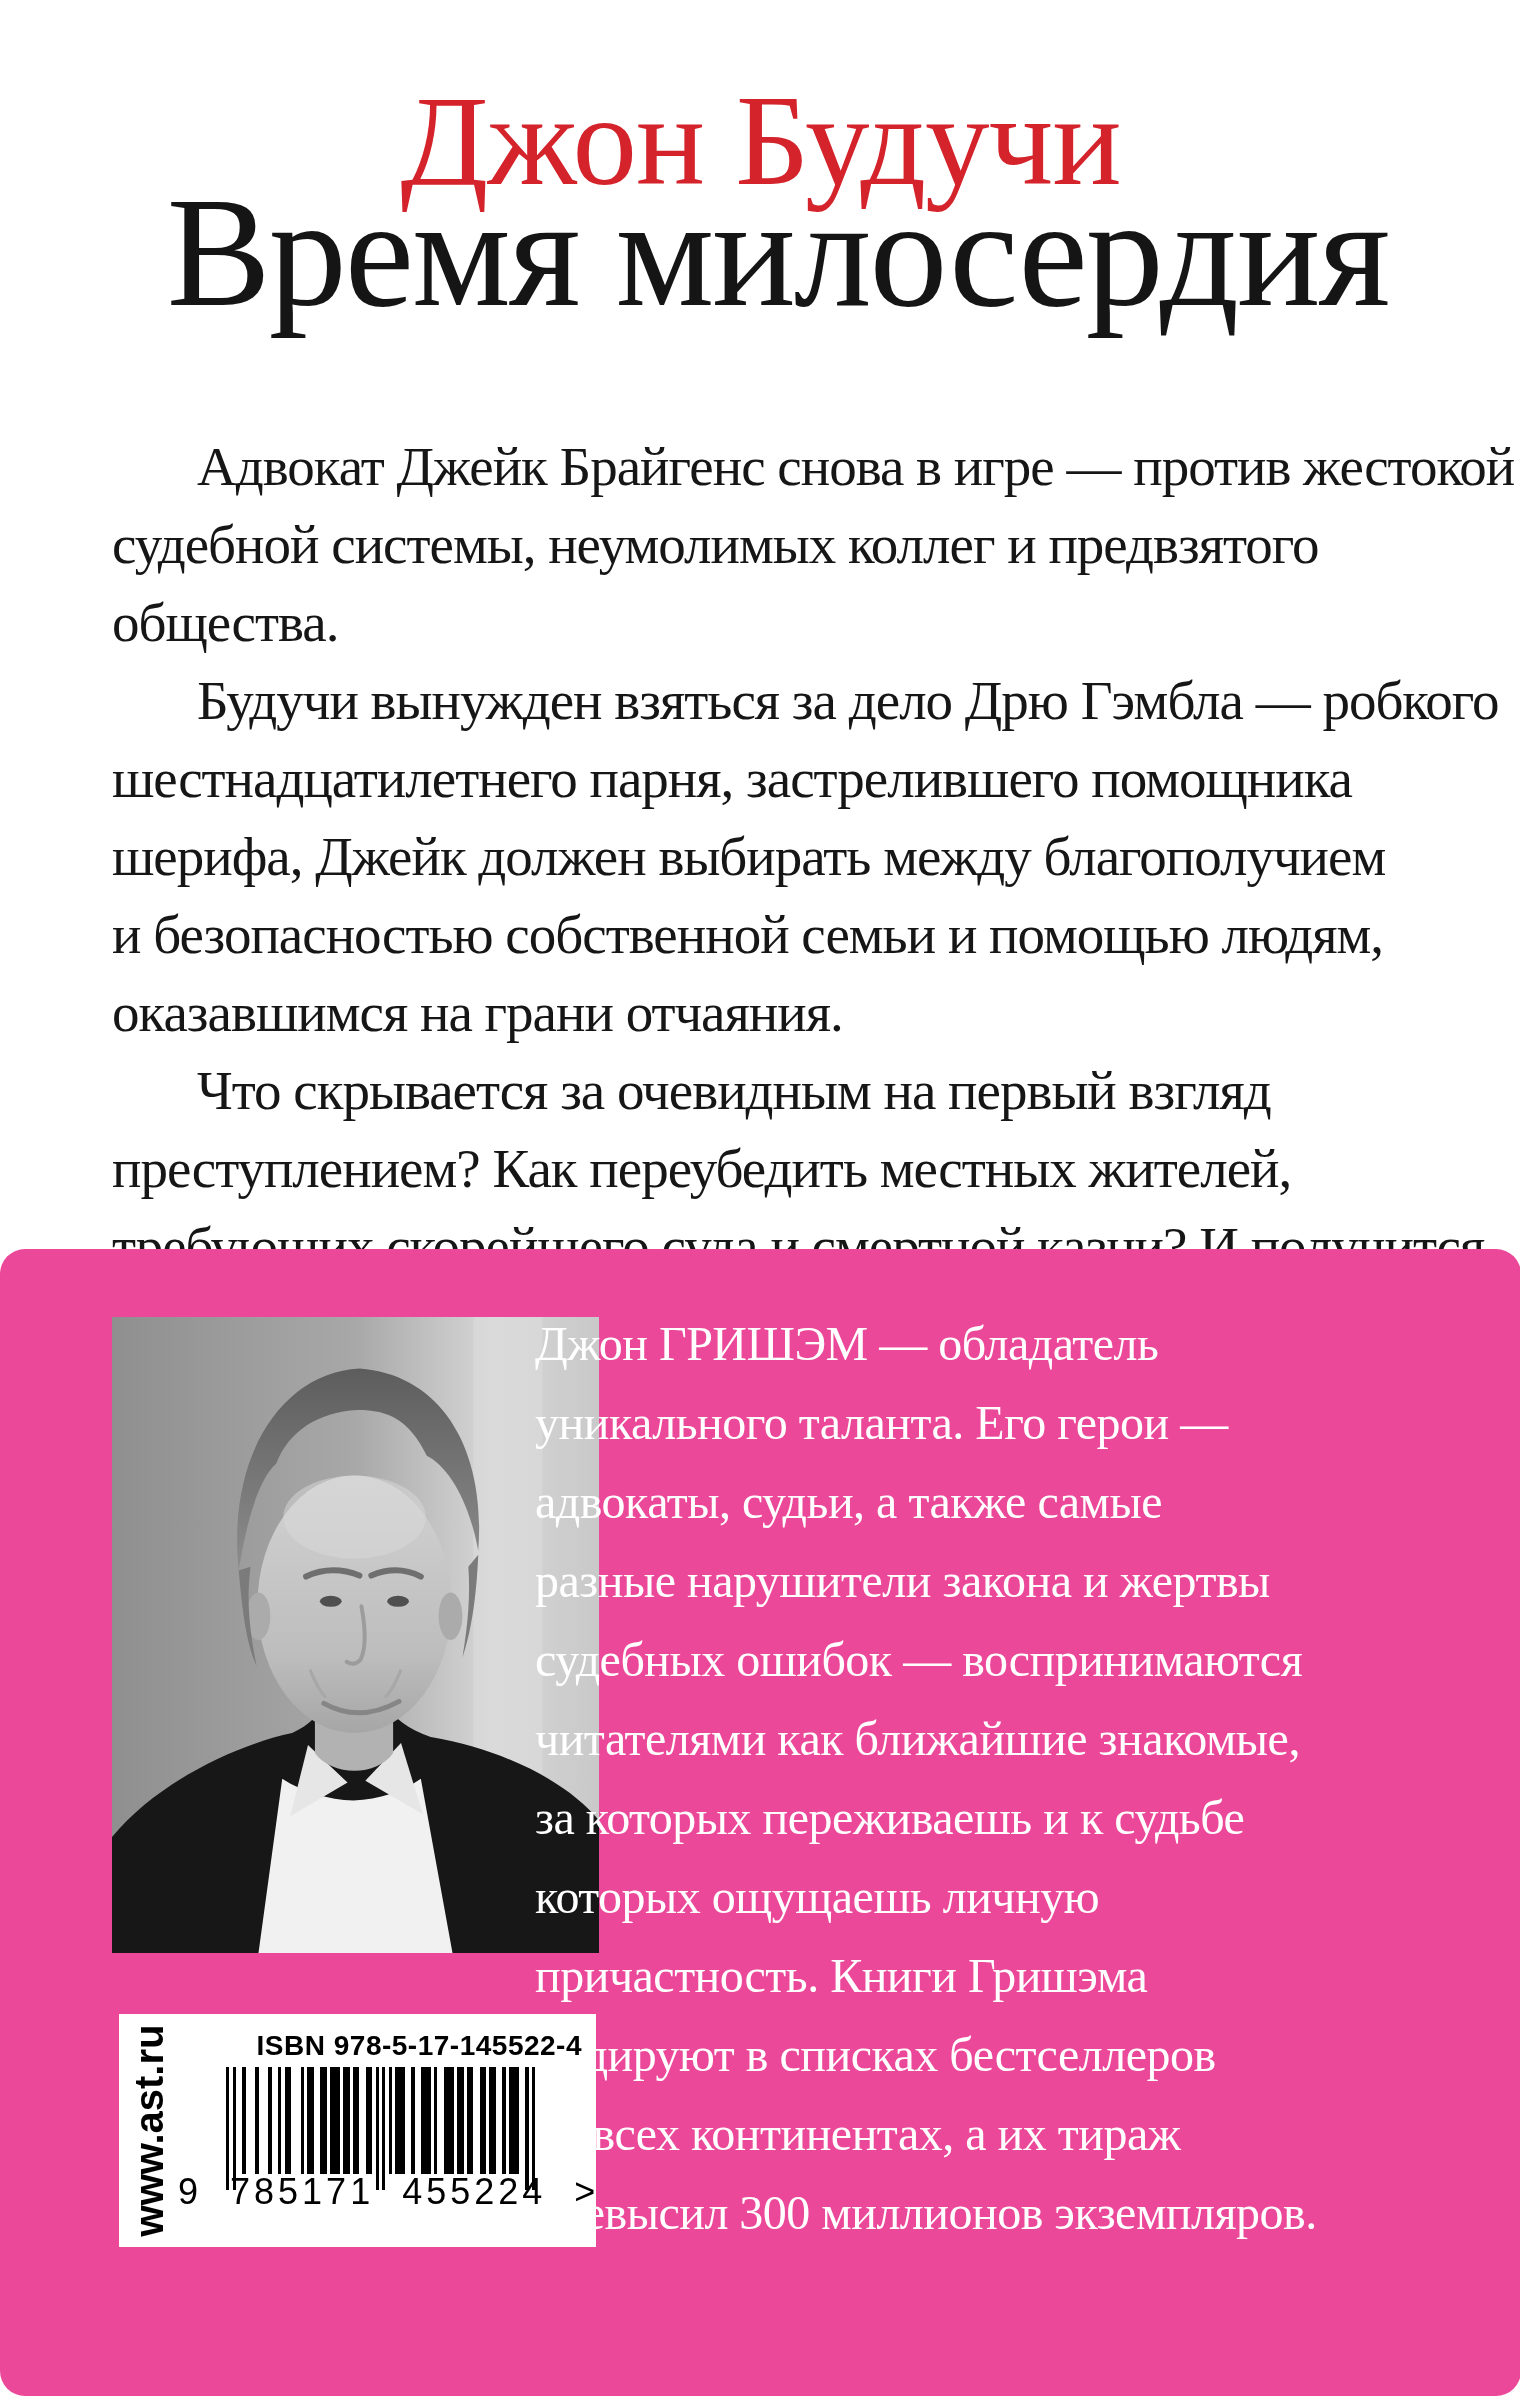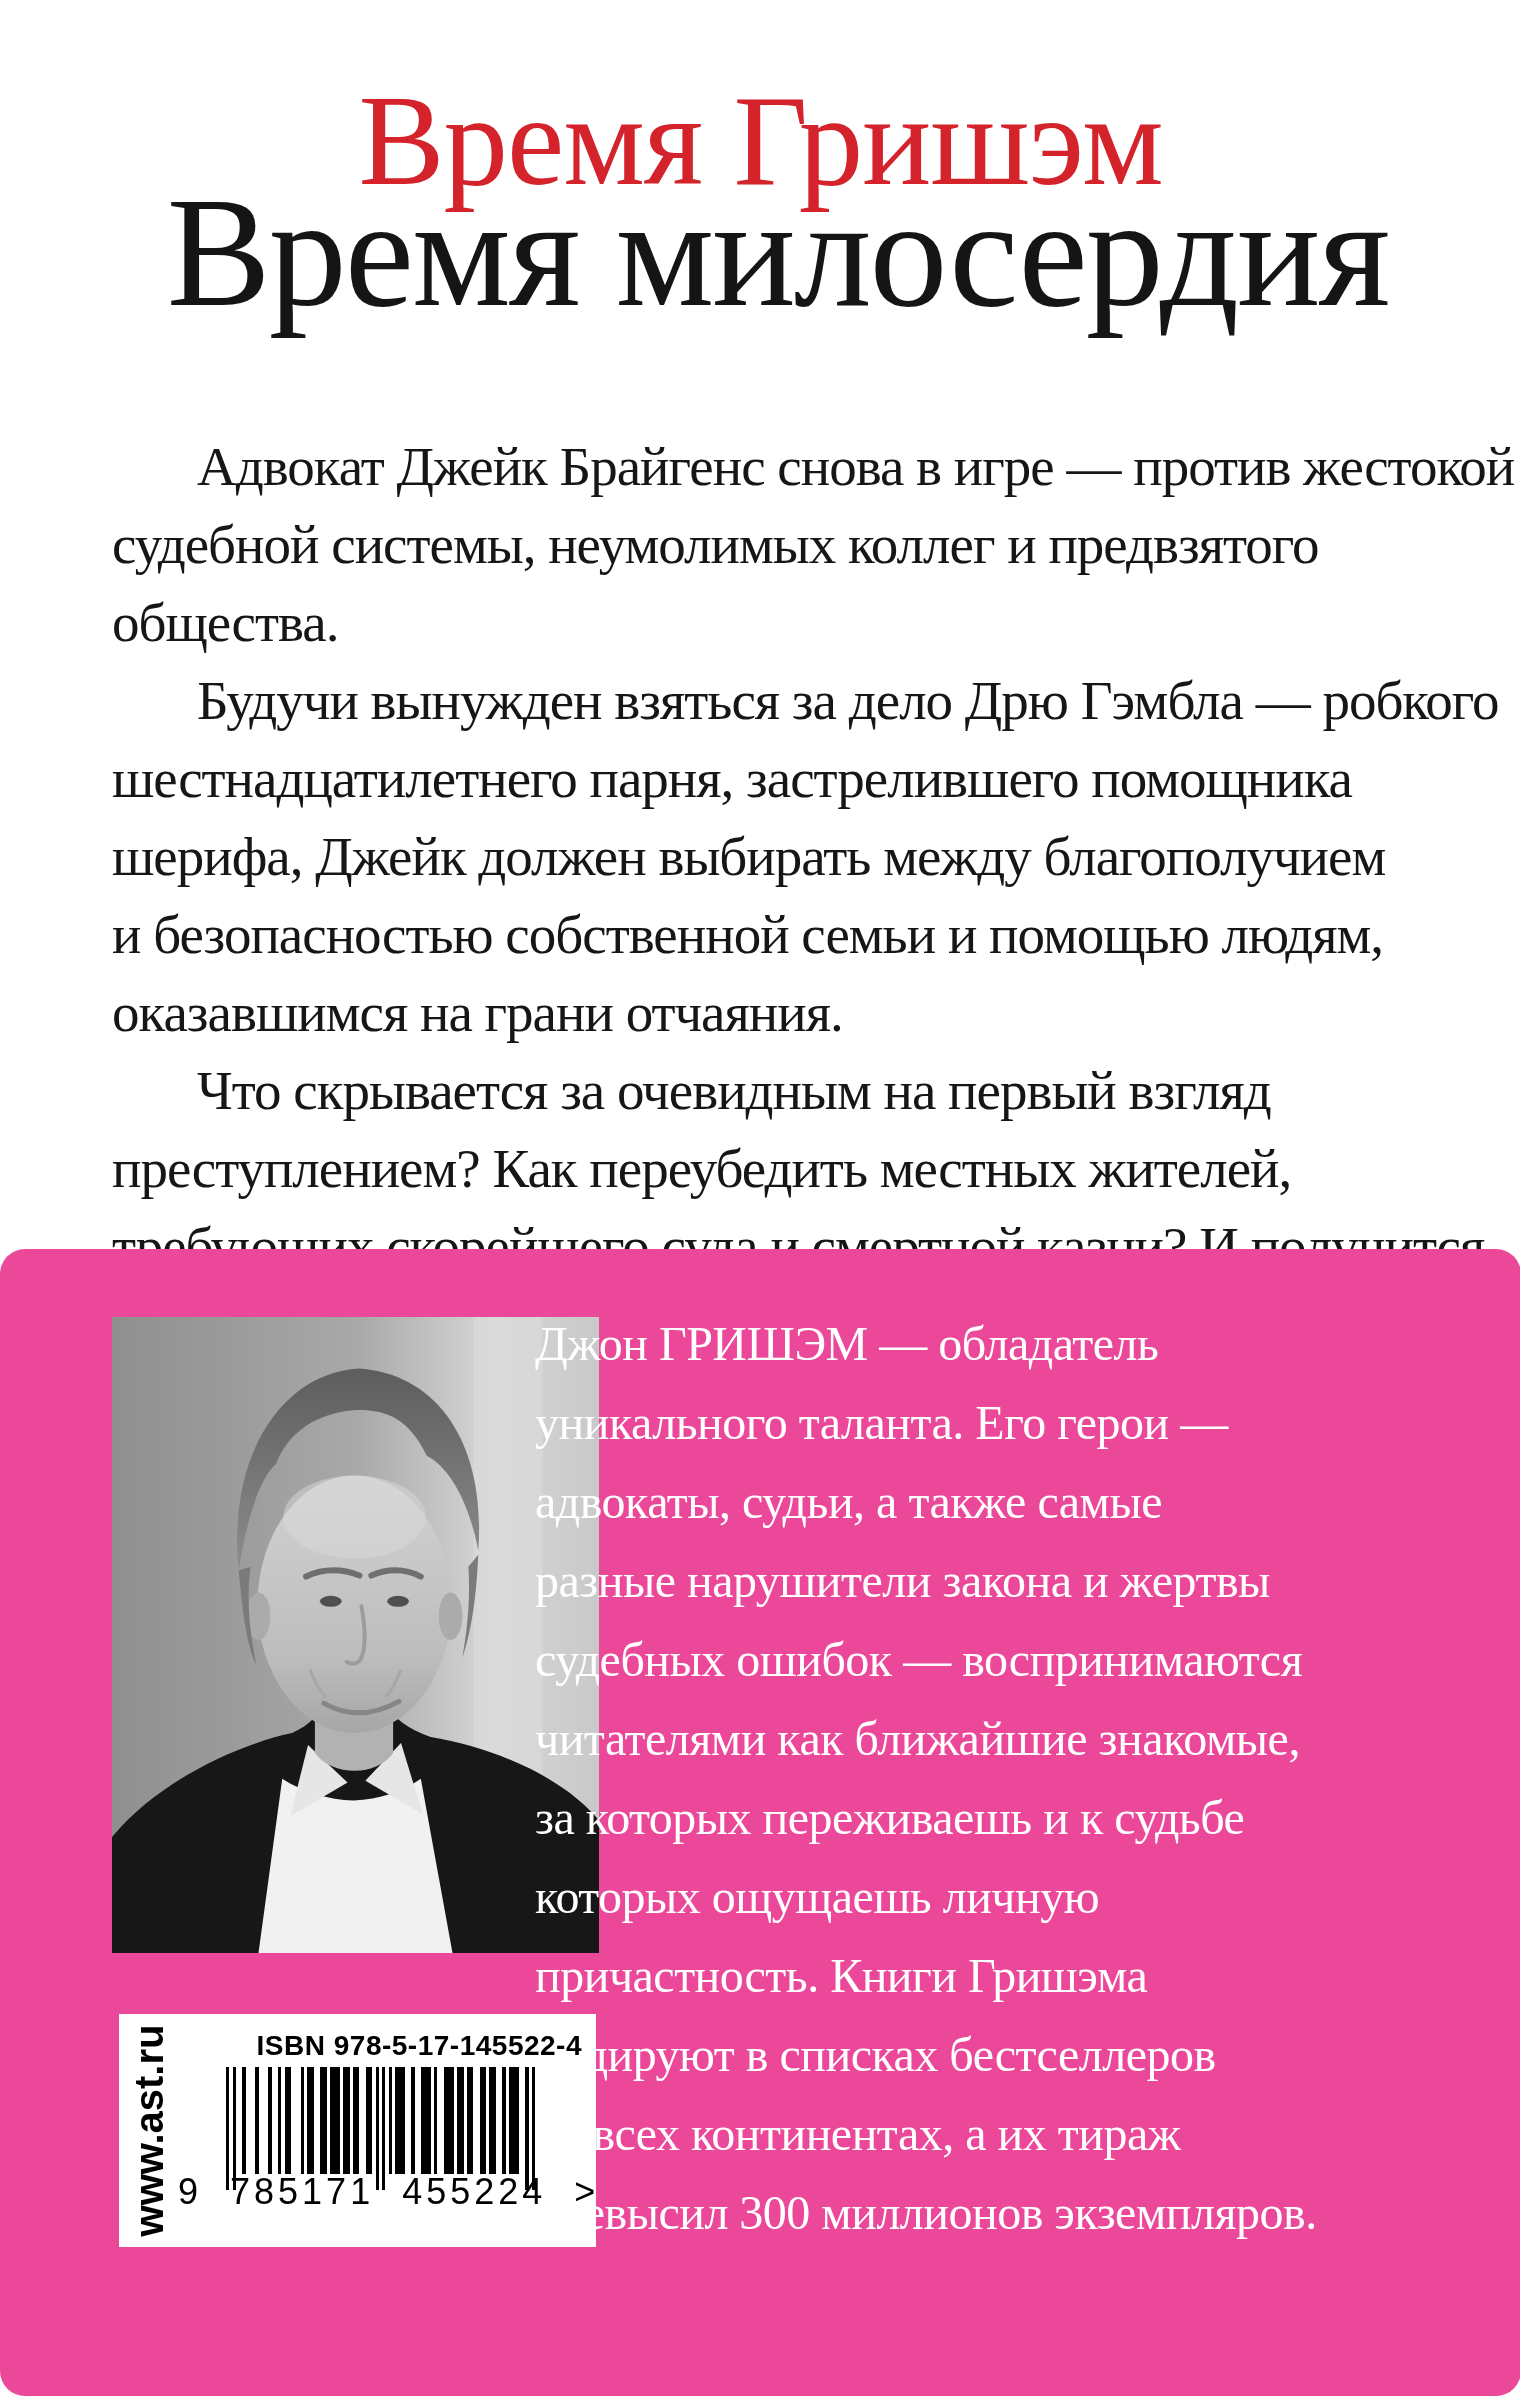--- a/index.html
+++ b/index.html
@@ -93,21 +93,21 @@
     word-spacing:14px;
     letter-spacing:4px;
     white-space:nowrap;
   }
 </style>
 </head>
 <body>
 
 <div class="cover">
 
-  <h1 class="author-title">Время Гришэм</h1>
+  <h1 class="author-title">Джон Будучи</h1>
   <h2 class="book-title">Время милосердия</h2>
 
   <div class="annotation">
     <p class="para">Адвокат Джейк Брайгенс снова в игре — против жестокой
 судебной системы, неумолимых коллег и предвзятого
 общества.</p>
     <p class="para">Будучи вынужден взяться за дело Дрю Гэмбла — робкого
 шестнадцатилетнего парня, застрелившего помощника
 шерифа, Джейк должен выбирать между благополучием
 и безопасностью собственной семьи и помощью людям,

